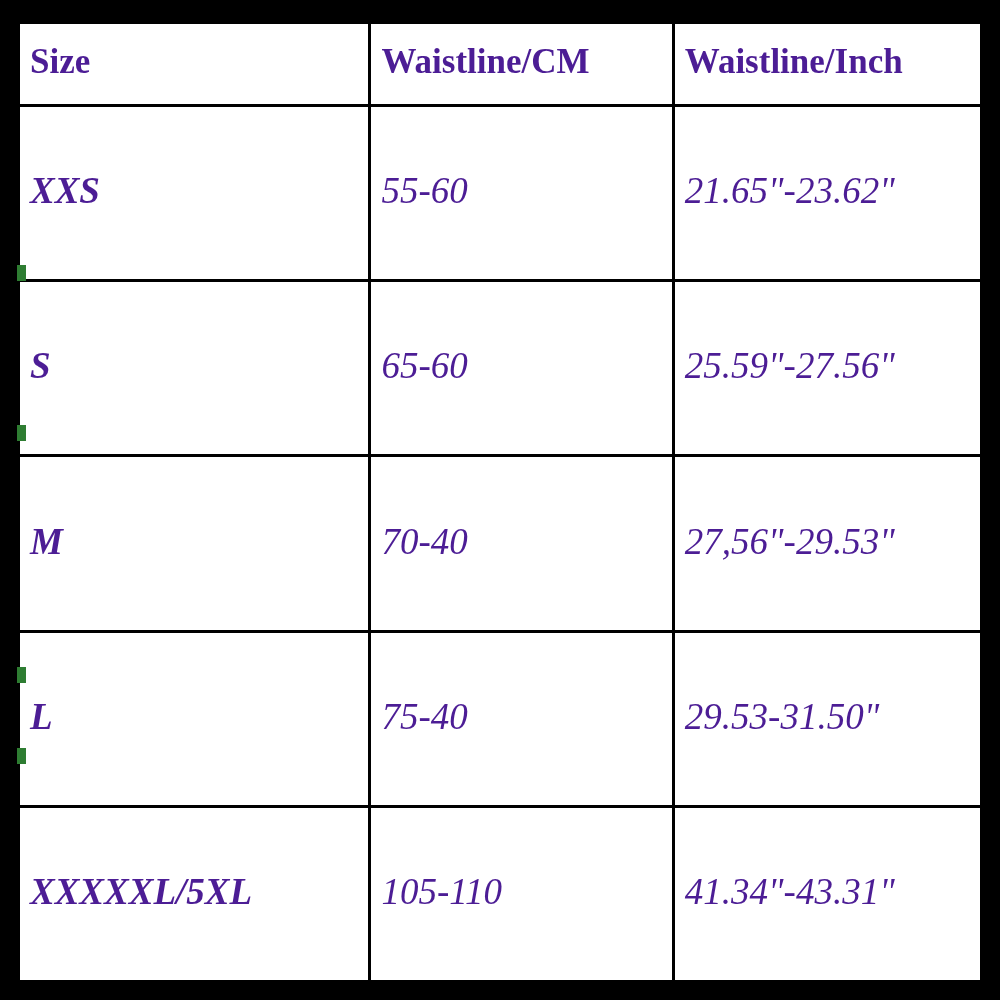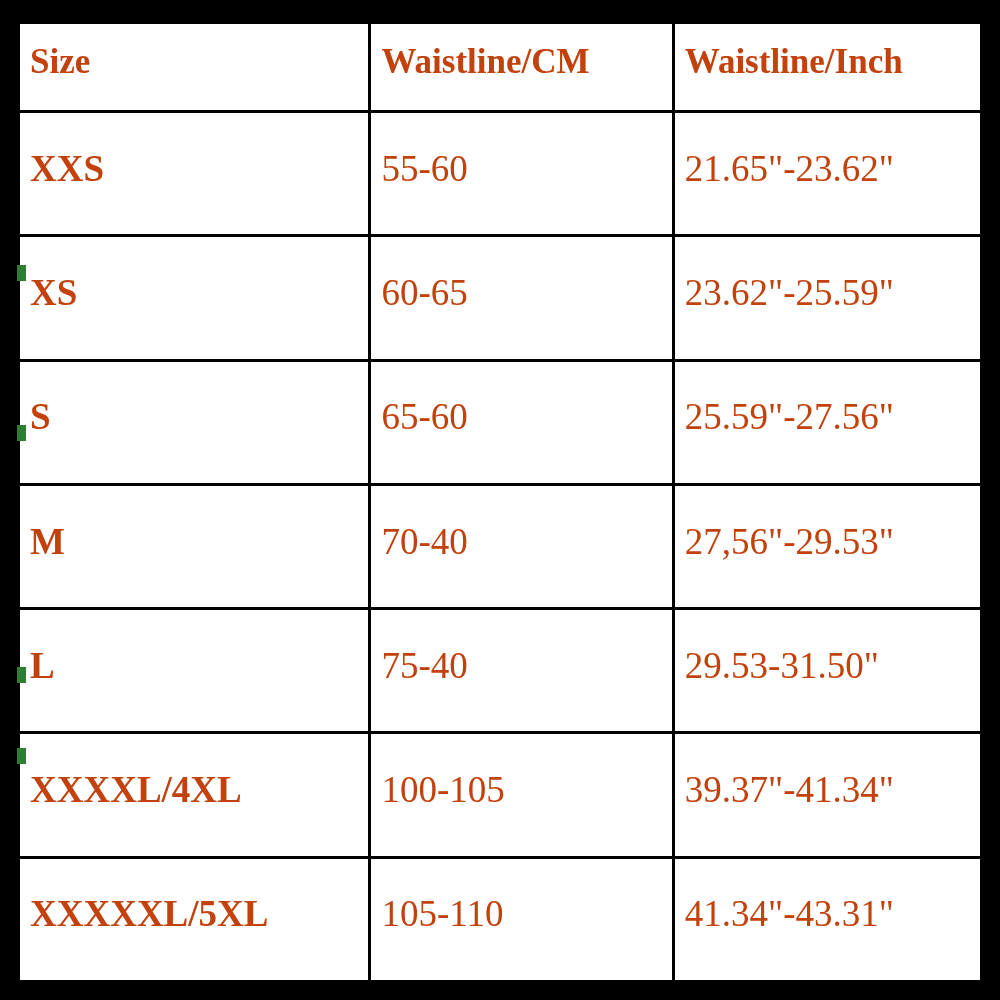--- a/index.html
+++ b/index.html
@@ -36,37 +36,38 @@
     table-layout: fixed;
     background: #ffffff;
   }
   table.size-table col.c-size { width: 36.5%; }
   table.size-table col.c-cm { width: 31.5%; }
   table.size-table col.c-inch { width: 32%; }
 
   table.size-table th,
   table.size-table td {
     border: 3px solid #000000;
-    padding: 2px 10px 12px 10px;
+    padding: 2px 10px 6px 10px;
     vertical-align: middle;
-    color: #c2410c;
+    color: #4c1d95;
     background: #ffffff;
     font-size: 37px;
     line-height: 1.02;
     white-space: nowrap;
     overflow: hidden;
   }
   table.size-table thead th {
     font-weight: bold;
     font-size: 35px;
     text-align: left;
     height: 72px;
   }
   table.size-table tbody td {
     height: 79px;
+    font-style: italic;
   }
   td.size-cell {
     font-weight: bold;
     font-size: 40px;
   }
   td.value-cell {
     font-weight: normal;
     font-size: 37px;
   }
   
@@ -107,45 +108,35 @@
           <th>Waistline/Inch</th>
         </tr>
       </thead>
       <tbody>
         <tr>
           <td class="size-cell">XXS</td>
           <td class="value-cell">55-60</td>
           <td class="value-cell">21.65"-23.62"</td>
         </tr>
         <tr>
-          <td class="size-cell">XS</td>
-          <td class="value-cell">60-65</td>
-          <td class="value-cell">23.62"-25.59"</td>
-        </tr>
-        <tr>
           <td class="size-cell">S</td>
           <td class="value-cell">65-60</td>
           <td class="value-cell">25.59"-27.56"</td>
         </tr>
         <tr>
           <td class="size-cell">M</td>
           <td class="value-cell">70-40</td>
           <td class="value-cell">27,56"-29.53"</td>
         </tr>
         <tr>
           <td class="size-cell">L</td>
           <td class="value-cell">75-40</td>
           <td class="value-cell">29.53-31.50"</td>
         </tr>
         <tr>
-          <td class="size-cell">XXXXL/4XL</td>
-          <td class="value-cell">100-105</td>
-          <td class="value-cell">39.37"-41.34"</td>
-        </tr>
-        <tr>
           <td class="size-cell">XXXXXL/5XL</td>
           <td class="value-cell">105-110</td>
           <td class="value-cell">41.34"-43.31"</td>
         </tr>
 
       </tbody>
     </table>
   </div>
 </div>
 

